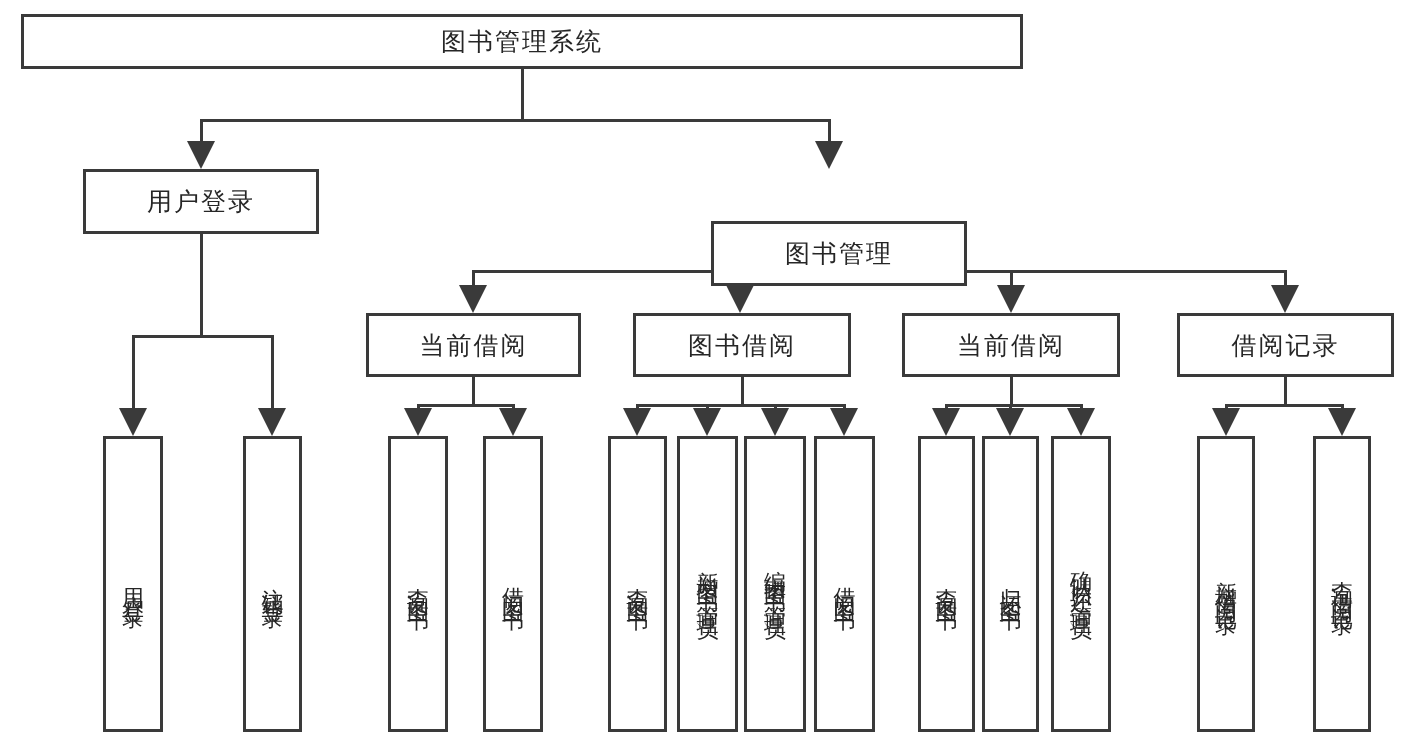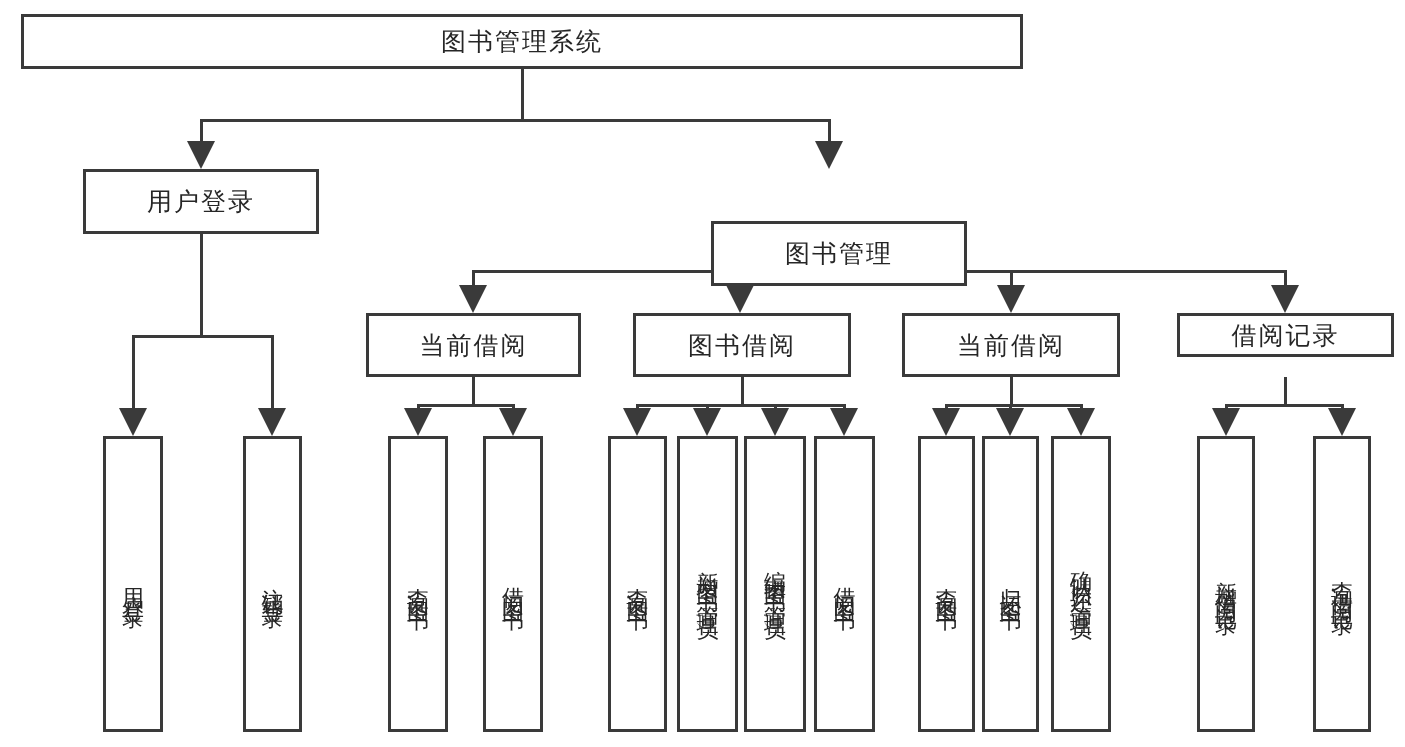--- a/index.html
+++ b/index.html
@@ -126,21 +126,21 @@
   <div class="vline" style="left:739px; top:271px; height:19px;"></div>
   <div class="arrowhead" style="left:726px; top:285px;"></div>
   <div class="vline" style="left:1010px; top:271px; height:19px;"></div>
   <div class="arrowhead" style="left:997px; top:285px;"></div>
   <div class="vline" style="left:1284px; top:271px; height:19px;"></div>
   <div class="arrowhead" style="left:1271px; top:285px;"></div>
 
   <div class="hnode" style="left:366px; top:313px; width:215px; height:64px;">当前借阅</div>
   <div class="hnode" style="left:633px; top:313px; width:218px; height:64px;">图书借阅</div>
   <div class="hnode" style="left:902px; top:313px; width:218px; height:64px;">当前借阅</div>
-  <div class="hnode" style="left:1177px; top:313px; width:217px; height:44px;">借阅记录</div>
+  <div class="hnode" style="left:1177px; top:313px; width:217px; height:64px;">借阅记录</div>
 
   <div class="vline" style="left:472px; top:377px; height:29px;"></div>
   <div class="hline" style="left:417px; top:404px; width:98px;"></div>
   <div class="vline" style="left:417px; top:405px; height:7px;"></div>
   <div class="arrowhead" style="left:404px; top:408px;"></div>
   <div class="vline" style="left:512px; top:405px; height:7px;"></div>
   <div class="arrowhead" style="left:499px; top:408px;"></div>
 
   <div class="vline" style="left:741px; top:377px; height:29px;"></div>
   <div class="hline" style="left:636px; top:404px; width:210px;"></div>

